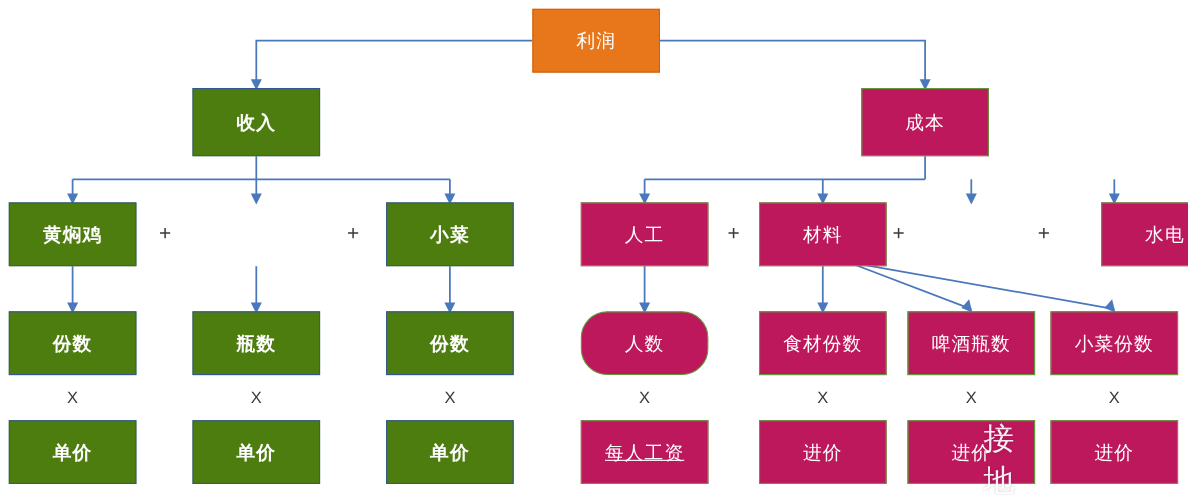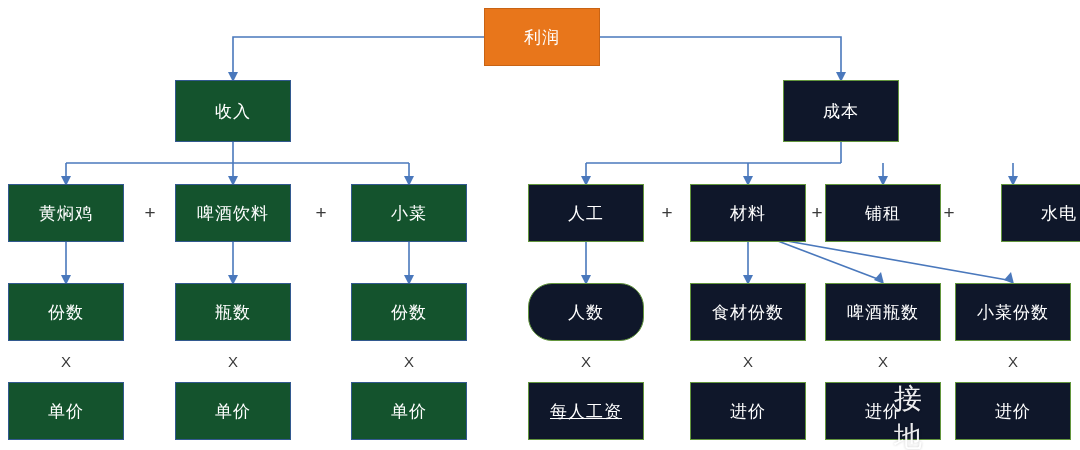--- a/index.html
+++ b/index.html
@@ -16,22 +16,22 @@
     box-sizing:border-box;
     display:flex;
     align-items:center;
     justify-content:center;
     color:#ffffff;
     font-size:17px;
     letter-spacing:1px;
     border:1px solid rgba(0,0,0,0.15);
     z-index:3;
   }
-  .node.blue{background:#14532d;border-color:#32598f;}
-  .node.green{background:#0f172a;border-color:#63963d;}
+  .node.blue{background:#4d7c0f;border-color:#32598f;font-weight:bold;}
+  .node.green{background:#be185d;border-color:#63963d;}
   .node.orange{background:#e8761b;border-color:#c86314;}
   .plus{
     position:absolute;
     color:#3a3a3a;
     font-size:19px;
     z-index:4;
     display:flex;align-items:center;justify-content:center;
     font-family:"Liberation Sans","DejaVu Sans",sans-serif;
   }
   .times{
@@ -118,26 +118,24 @@
       <polygon points="884,284 874,280 881,272"></polygon>
       <polygon points="1014,284 1004,280 1011,272"></polygon>
     </g>
   </svg>
 
   <div class="node orange" style="left:484px;top:8px;width:116px;height:58px;">利润</div>
   <div class="node blue" style="left:175px;top:80px;width:116px;height:62px;">收入</div>
   <div class="node green" style="left:783px;top:80px;width:116px;height:62px;">成本</div>
 
   <div class="node blue" style="left:8px;top:184px;width:116px;height:58px;">黄焖鸡</div>
-  <div class="node blue" style="left:175px;top:184px;width:116px;height:58px;">啤酒饮料</div>
   <div class="node blue" style="left:351px;top:184px;width:116px;height:58px;">小菜</div>
 
   <div class="node green" style="left:690px;top:184px;width:116px;height:58px;">材料</div>
   <div class="node green" style="left:528px;top:184px;width:116px;height:58px;">人工</div>
-  <div class="node green" style="left:825px;top:184px;width:116px;height:58px;">铺租</div>
   <div class="node green" style="left:1001px;top:184px;width:116px;height:58px;">水电</div>
 
   <div class="node blue" style="left:8px;top:283px;width:116px;height:58px;">份数</div>
   <div class="node blue" style="left:175px;top:283px;width:116px;height:58px;">瓶数</div>
   <div class="node blue" style="left:351px;top:283px;width:116px;height:58px;">份数</div>
 
   <div class="node green" style="left:528px;top:283px;width:116px;height:58px;border-radius:24px;">人数</div>
   <div class="node green" style="left:690px;top:283px;width:116px;height:58px;">食材份数</div>
   <div class="node green" style="left:825px;top:283px;width:116px;height:58px;">啤酒瓶数</div>
   <div class="node green" style="left:955px;top:283px;width:116px;height:58px;">小菜份数</div>

